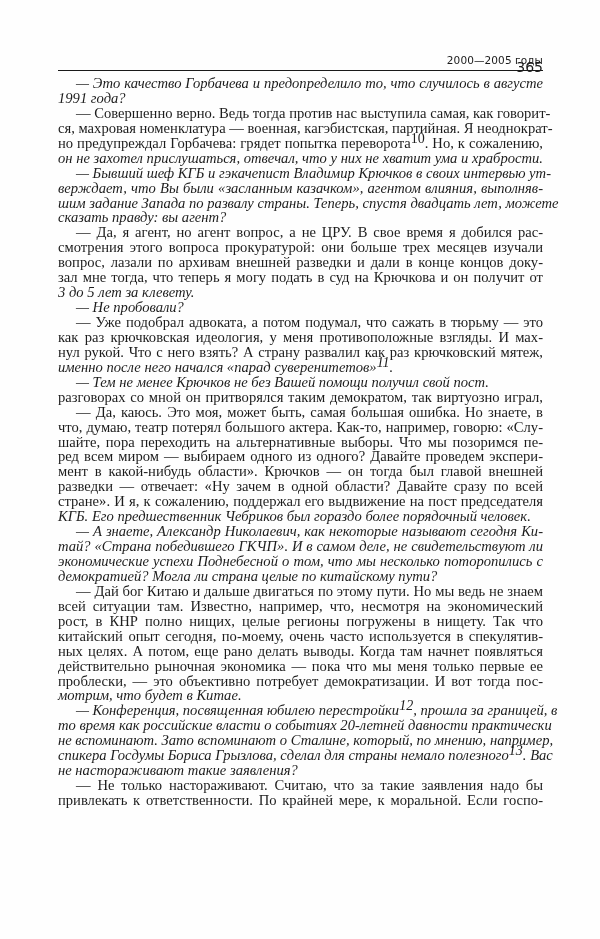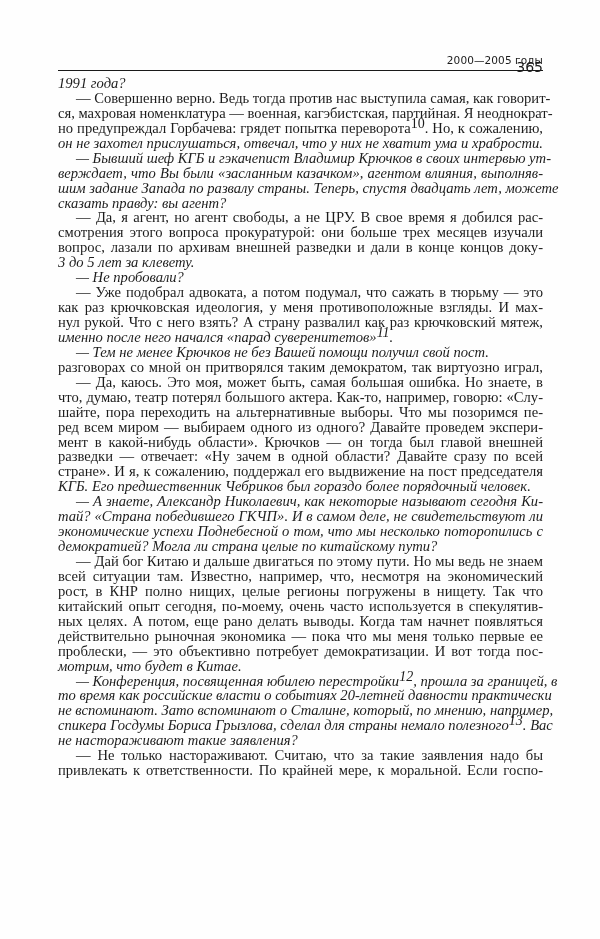--- a/index.html
+++ b/index.html
@@ -37,32 +37,34 @@
 </head>
 <body>
 
 <div class="page">
   <div class="running-head">
     <span class="running-title">2000—2005 годы</span>
     <span class="page-number">365</span>
   </div>
   <div class="rule"></div>
   <div class="body-text" id="body-text">
+      <span class="line indent q"><span>— Это качество Горбачева и предопределило то, что случилось в августе</span></span>
       <span class="line last q"><span>1991 года?</span></span>
       <span class="line indent"><span>— Совершенно верно. Ведь тогда против нас выступила самая, как говорит-</span></span>
       <span class="line"><span>ся, махровая номенклатура — военная, кагэбистская, партийная. Я неоднократ-</span></span>
       <span class="line"><span>но предупреждал Горбачева: грядет попытка переворота</span><sup>10</sup><span>. Но, к сожалению,</span></span>
       <span class="line last"><span>он не захотел прислушаться, отвечал, что у них не хватит ума и храбрости.</span></span>
       <span class="line indent q"><span>— Бывший шеф КГБ и гэкачепист Владимир Крючков в своих интервью ут-</span></span>
       <span class="line q"><span>верждает, что Вы были «засланным казачком», агентом влияния, выполняв-</span></span>
       <span class="line q"><span>шим задание Запада по развалу страны. Теперь, спустя двадцать лет, можете</span></span>
       <span class="line last q"><span>сказать правду: вы агент?</span></span>
-      <span class="line indent"><span>— Да, я агент, но агент свободы, а не ЦРУ. В свое время я добился рас-</span></span>
+      <span class="line indent"><span>— Да, я агент, но агент вопрос, а не ЦРУ. В свое время я добился рас-</span></span>
       <span class="line"><span>смотрения этого вопроса прокуратурой: они больше трех месяцев изучали</span></span>
       <span class="line"><span>вопрос, лазали по архивам внешней разведки и дали в конце концов доку-</span></span>
+      <span class="line"><span>зал мне тогда, что теперь я могу подать в суд на Крючкова и он получит от</span></span>
       <span class="line last"><span>3 до 5 лет за клевету.</span></span>
       <span class="line indent last q"><span>— Не пробовали?</span></span>
       <span class="line indent"><span>— Уже подобрал адвоката, а потом подумал, что сажать в тюрьму — это</span></span>
       <span class="line"><span>как раз крючковская идеология, у меня противоположные взгляды. И мах-</span></span>
       <span class="line"><span>нул рукой. Что с него взять? А страну развалил как раз крючковский мятеж,</span></span>
       <span class="line last"><span>именно после него начался «парад суверенитетов»</span><sup>11</sup><span>.</span></span>
       <span class="line indent last q"><span>— Тем не менее Крючков не без Вашей помощи получил свой пост.</span></span>
       <span class="line"><span>разговорах со мной он притворялся таким демократом, так виртуозно играл,</span></span>
       <span class="line indent"><span>— Да, каюсь. Это моя, может быть, самая большая ошибка. Но знаете, в</span></span>
       <span class="line"><span>что, думаю, театр потерял большого актера. Как-то, например, говорю: «Слу-</span></span>

